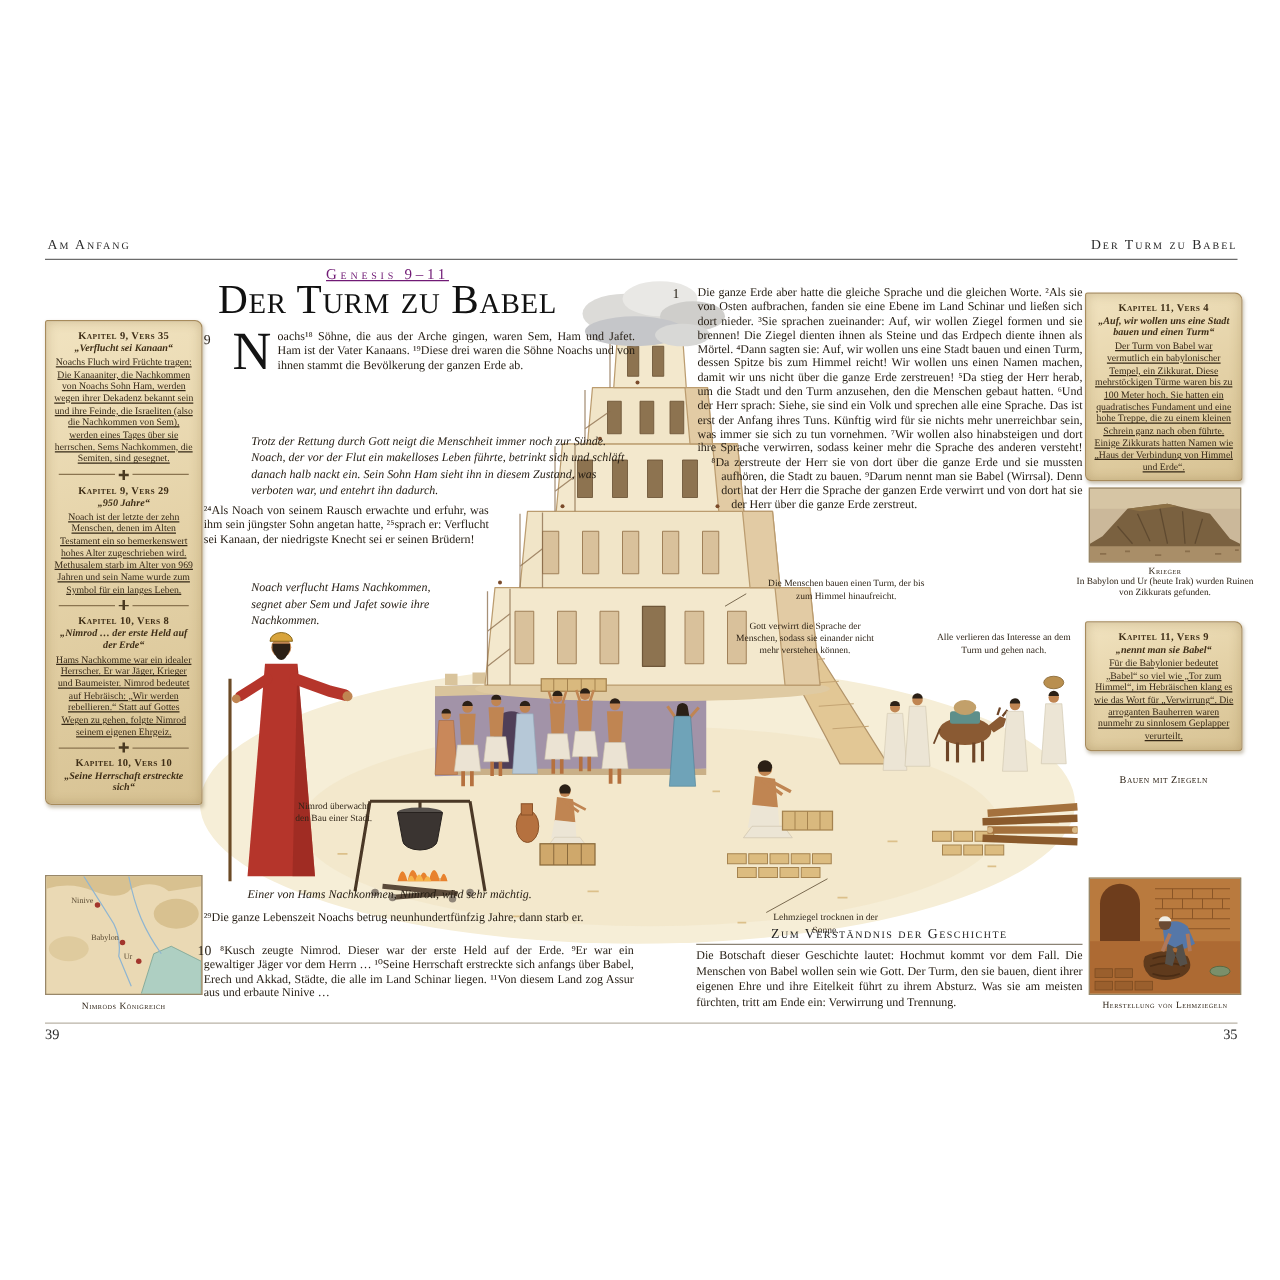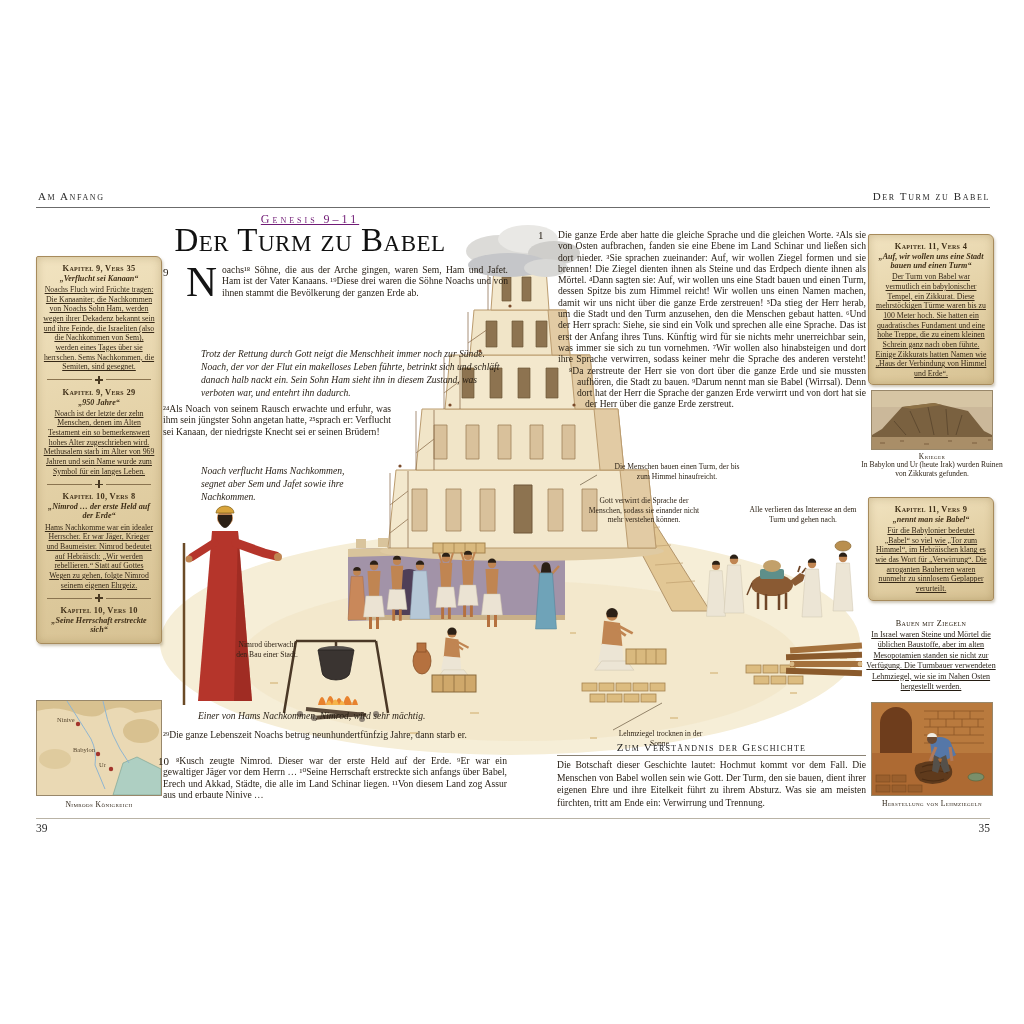--- a/index.html
+++ b/index.html
@@ -408,21 +408,20 @@
 <div class="abs photo-cap z3" style="left:860px;top:460px;width:144px;">In Babylon und Ur (heute Irak) wurden Ruinen von Zikkurats gefunden.</div>
 
 <div class="abs parchment z3" style="left:868px;top:497px;width:126px;">
   <div class="parch-head">Kapitel 11, Vers 9</div>
   <div class="parch-quote">„nennt man sie Babel“</div>
   <div class="parch-body">Für die Babylonier bedeutet „Babel“ so viel wie „Tor zum Himmel“, im Hebräischen klang es wie das Wort für „Verwirrung“. Die arroganten Bauherren waren nunmehr zu sinnlosem Geplapper verurteilt.</div>
 </div>
 
 <div class="abs z3" style="left:866px;top:619px;width:130px;">
   <div class="photo-cap-title" style="font-size:8.2px;">Bauen mit Ziegeln</div>
-  <div class="parch-body" style="font-size:8px;line-height:1.3;margin-top:2px;color:#241c12;">In Israel waren Steine und Mörtel die üblichen Baustoffe, aber im alten Mesopotamien standen sie nicht zur Verfügung. Die Turmbauer verwendeten Lehmziegel, wie sie im Nahen Osten hergestellt werden.</div>
 </div>
 
 <div class="abs photo z3" style="left:871px;top:702px;width:122px;height:94px;">
   <svg width="120" height="92" viewBox="0 0 120 92">
     <rect width="120" height="92" fill="#b97a3e"></rect>
     <path d="M8 50 v-30 a16 16 0 0 1 32 0 v30 z" fill="#6e3d1c"></path>
     <g stroke="#8a5526" stroke-width="0.8">
       <path d="M52 8h60M52 16h60M52 24h60M52 32h60M52 40h60"></path>
       <path d="M66 8v8M82 8v8M98 8v8M58 16v8M74 16v8M90 16v8M106 16v8M66 24v8M82 24v8M98 24v8"></path>
     </g>

